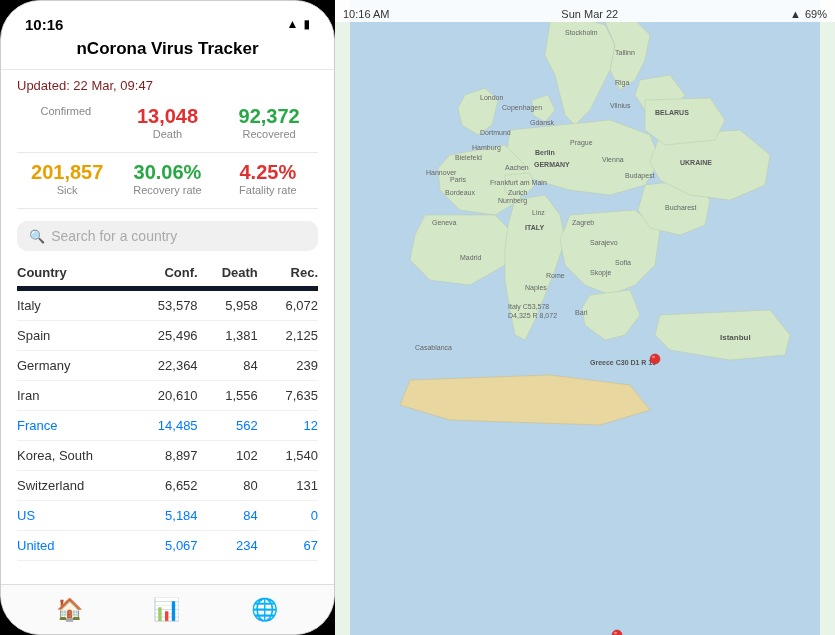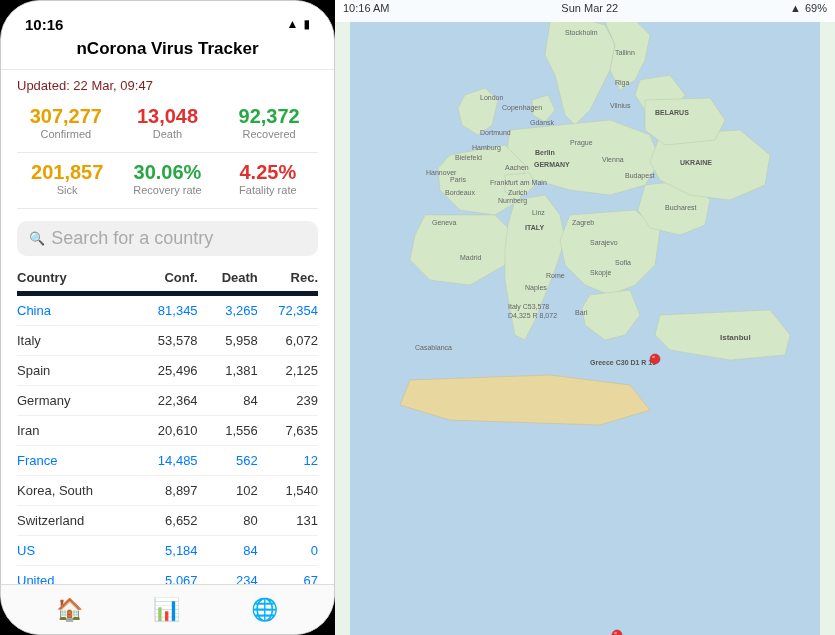--- a/index.html
+++ b/index.html
@@ -118,21 +118,21 @@
       gap: 6px;
     }
 
     .search-icon-svg {
       color: #999;
       font-size: 13px;
     }
 
     .search-placeholder {
       color: #aaa;
-      font-size: 18px;
+      font-size: 14px;
     }
 
     .table-container {
       padding: 0 16px;
       overflow: hidden;
     }
 
     .table-header {
       display: grid;
       grid-template-columns: 2fr 1fr 1fr 1fr;
@@ -207,21 +207,21 @@
 
     .map-status-bar {
       position: absolute;
       top: 0;
       left: 0;
       right: 0;
       height: 22px;
       background: rgba(255,255,255,0.9);
       display: flex;
       justify-content: space-between;
-      align-items: flex-start;
+      align-items: flex-end;
       padding: 2px 8px;
       font-size: 11px;
       font-weight: 500;
       color: #333;
       z-index: 10;
     }
 
     
     .map-svg-container {
       width: 100%;
@@ -243,21 +243,20 @@
       <span>▮</span>
     </div>
   </div>
 
   <div class="app-title-bar">nCorona Virus Tracker</div>
 
   <div class="update-bar">Updated: 22 Mar, 09:47</div>
 
   <div class="stats-grid">
     <div class="stat-cell">
-      <span class="stat-value yellow">307,277</span>
       <span class="stat-label">Confirmed</span>
     </div>
     <div class="stat-cell">
       <span class="stat-value red">13,048</span>
       <span class="stat-label">Death</span>
     </div>
     <div class="stat-cell">
       <span class="stat-value green">92,372</span>
       <span class="stat-label">Recovered</span>
     </div>
@@ -290,26 +289,20 @@
   </div>
 
   <div class="table-container">
     <div class="table-header">
       <span>Country</span>
       <span>Conf.</span>
       <span>Death</span>
       <span>Rec.</span>
     </div>
     <div id="table-rows">
-        <div class="table-row">
-          <span class="country-name link">China</span>
-          <span class="cell-val link">81,345</span>
-          <span class="cell-val link">3,265</span>
-          <span class="cell-val link">72,354</span>
-        </div>
         <div class="table-row">
           <span class="country-name">Italy</span>
           <span class="cell-val">53,578</span>
           <span class="cell-val">5,958</span>
           <span class="cell-val">6,072</span>
         </div>
         <div class="table-row">
           <span class="country-name">Spain</span>
           <span class="cell-val">25,496</span>
           <span class="cell-val">1,381</span>

